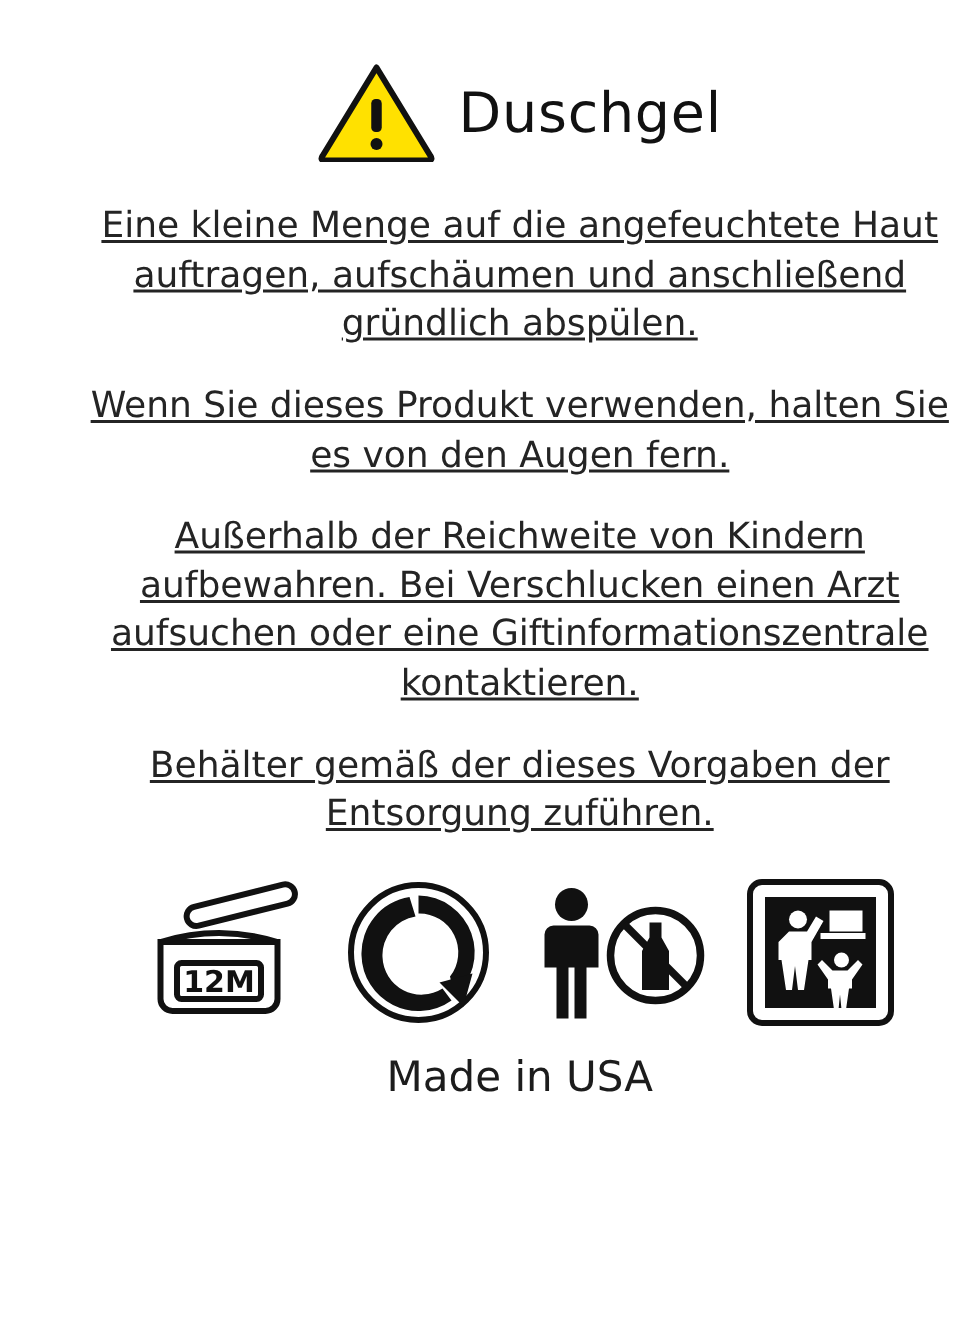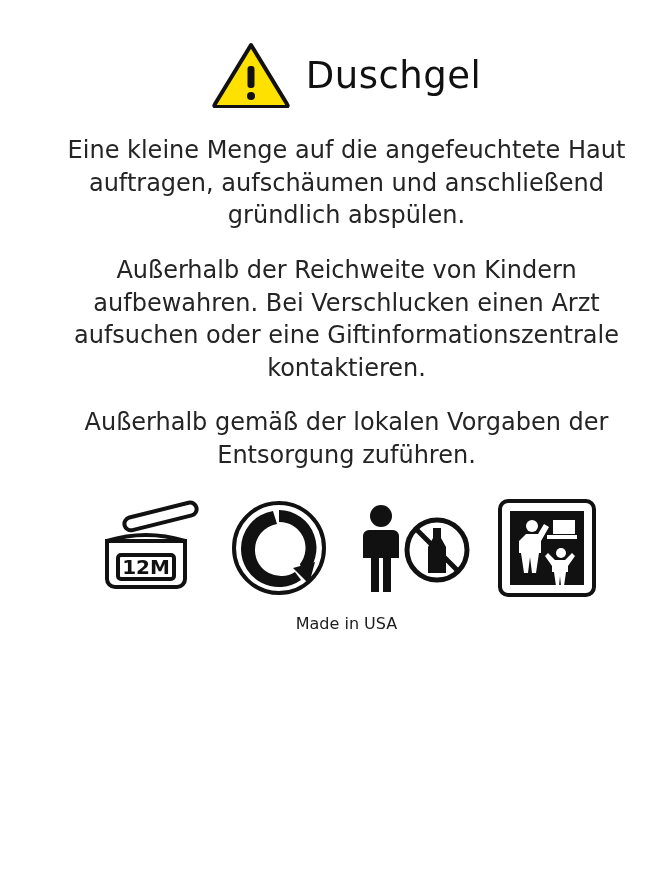--- a/index.html
+++ b/index.html
@@ -47,41 +47,42 @@
   }
 
   
   .para {
     text-align: center;
     font-size: 24px;
     line-height: 1.36;
     color: #242424;
     max-width: 580px;
     margin: 0 0 22px 0;
+    text-decoration: underline;
   }
   .para.tight {
     margin-bottom: 20px;
   }
 
   
   .picto-row {
     display: flex;
     align-items: center;
     justify-content: center;
     gap: 26px;
     margin-top: 6px;
     margin-bottom: 14px;
   }
   .picto {
     display: block;
   }
 
   
   .made-in {
-    font-size: 16px;
+    font-size: 28px;
     color: #1c1c1c;
     text-align: center;
     margin-top: 2px;
   }
 </style>
 </head>
 <body>
 
 <div class="label">
 
@@ -90,22 +91,23 @@
       <svg class="warning-icon" viewBox="0 0 78 66" xmlns="http://www.w3.org/2000/svg">
         <path d="M39 3 L75 62 Q77 65 73 65 L5 65 Q1 65 3 62 Z" fill="#FFE100" stroke="#111111" stroke-width="4" stroke-linejoin="round"></path>
         <rect x="35.5" y="24" width="7" height="22" rx="3" fill="#111111"></rect>
         <circle cx="39" cy="54" r="4" fill="#111111"></circle>
       </svg>
     </span>
     <span class="product-title">Duschgel</span>
   </div>
 
   <p class="para">Eine kleine Menge auf die angefeuchtete Haut auftragen, aufschäumen und anschließend gründlich abspülen.</p>
+  <p class="para">Wenn Sie dieses Produkt verwenden, halten Sie es von den Augen fern.</p>
   <p class="para">Außerhalb der Reichweite von Kindern aufbewahren. Bei Verschlucken einen Arzt aufsuchen oder eine Giftinformationszentrale kontaktieren.</p>
-  <p class="para tight">Außerhalb gemäß der lokalen Vorgaben der Entsorgung zuführen.</p>
+  <p class="para tight">Behälter gemäß der dieses Vorgaben der Entsorgung zuführen.</p>
 
   <div class="picto-row">
 
     <span>
       <svg class="picto" width="108" height="98" viewBox="0 0 108 98" xmlns="http://www.w3.org/2000/svg">
 
         <g transform="rotate(-14 60 24)">
           <rect x="28" y="12" width="74" height="13" rx="6.5" fill="#ffffff" stroke="#111111" stroke-width="4"></rect>
         </g>
 

